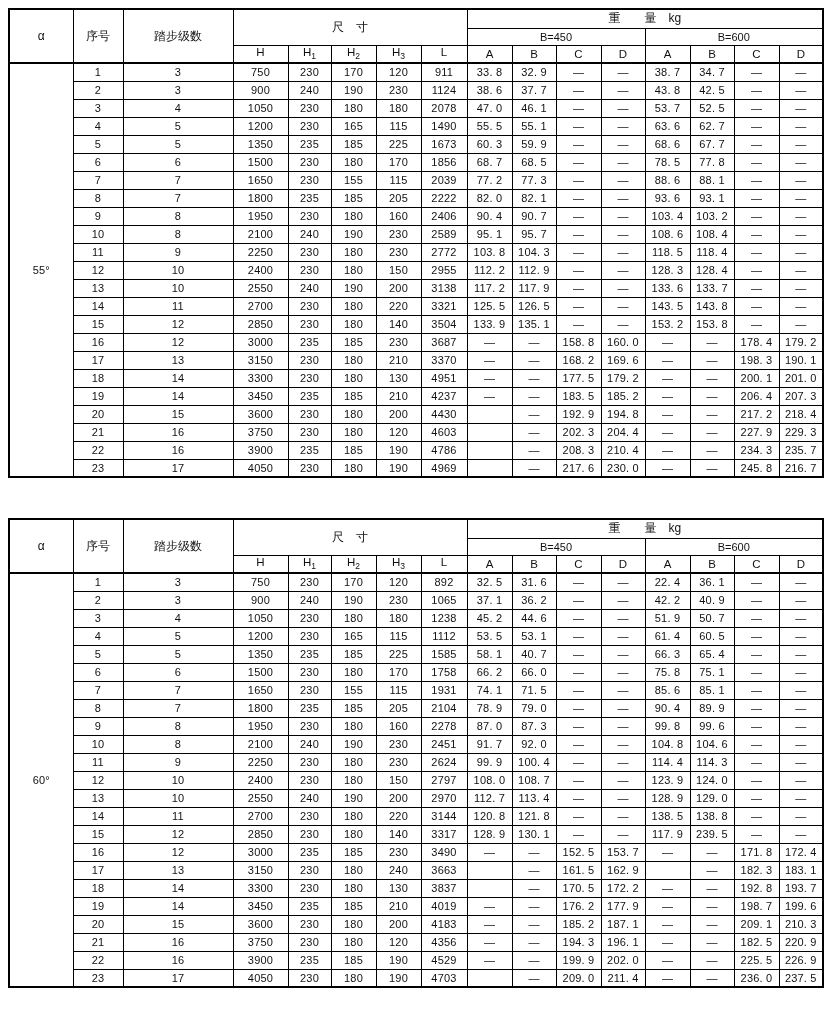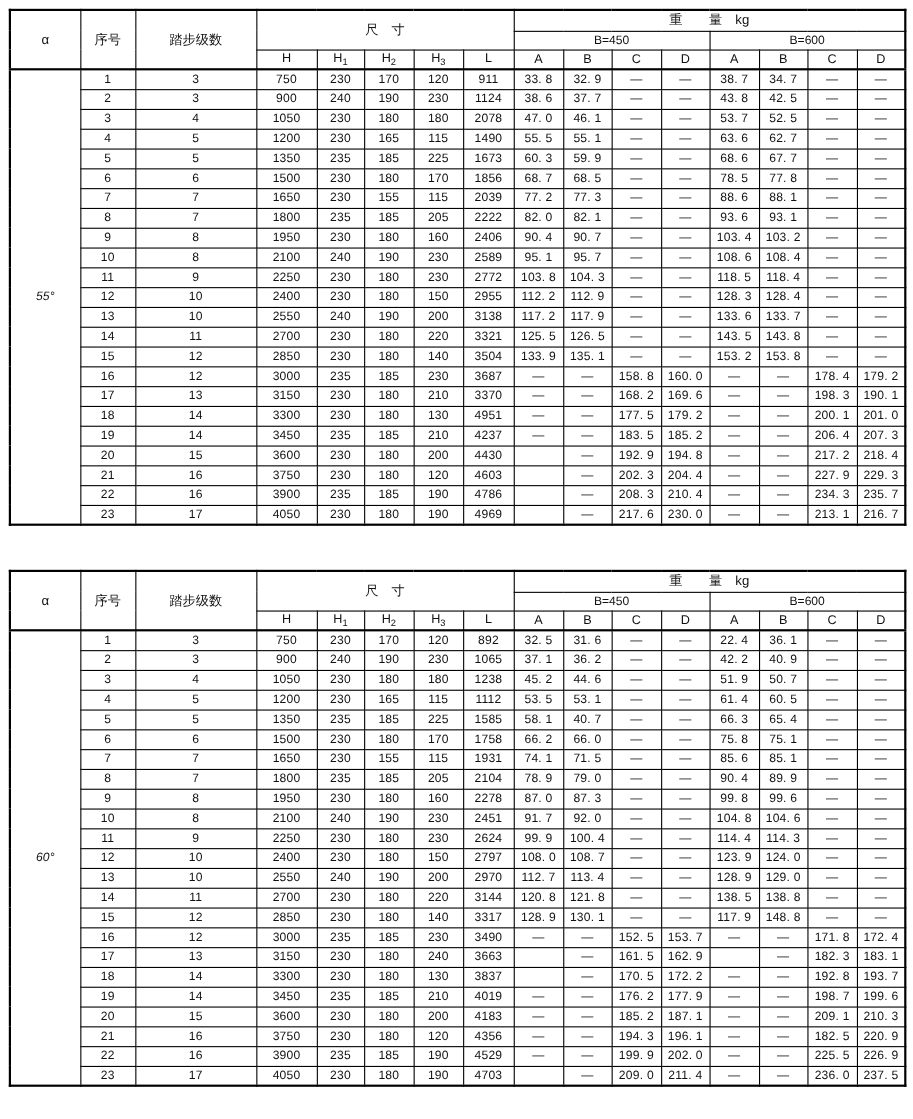--- a/index.html
+++ b/index.html
@@ -26,21 +26,21 @@
     font-weight: normal;
     white-space: nowrap;
     overflow: hidden;
   }
   table.spec thead th { font-size: 12px; }
   table.spec thead tr.h1 th { height: 19px; }
   table.spec thead tr.h2 th { height: 17px; font-size: 11px; }
   table.spec thead tr.h3 th { height: 18px; font-size: 11.5px; }
   table.spec thead { border-bottom: 2px solid #000; }
   table.spec td { font-size: 11px; height: 18px; letter-spacing: 0.2px; }
-  td.alpha-cell { font-size: 12px; font-style: italic; }
+  td.alpha-cell { font-size: 12px; }
   sub { font-size: 8.5px; }
   .gap { height: 40px; }
 </style>
 </head>
 <body>
 
 <div class="page">
 
   <table class="spec">
     <colgroup>
@@ -472,21 +472,21 @@
           <td>230</td>
           <td>180</td>
           <td>190</td>
           <td>4969</td>
           <td></td>
           <td>—</td>
           <td>217. 6</td>
           <td>230. 0</td>
           <td>—</td>
           <td>—</td>
-          <td>213. 1</td>
+          <td>245. 8</td>
           <td>216. 7</td>
         </tr>
       </tbody>
   </table>
 
   <div class="gap"></div>
 
   <table class="spec">
     <colgroup>
       <col style="width:64px">
@@ -780,21 +780,21 @@
           <td>2850</td>
           <td>230</td>
           <td>180</td>
           <td>140</td>
           <td>3317</td>
           <td>128. 9</td>
           <td>130. 1</td>
           <td>—</td>
           <td>—</td>
           <td>117. 9</td>
-          <td>148. 8</td>
+          <td>239. 5</td>
           <td>—</td>
           <td>—</td>
         </tr>
         <tr>
           <td>16</td>
           <td>12</td>
           <td>3000</td>
           <td>235</td>
           <td>185</td>
           <td>230</td>

